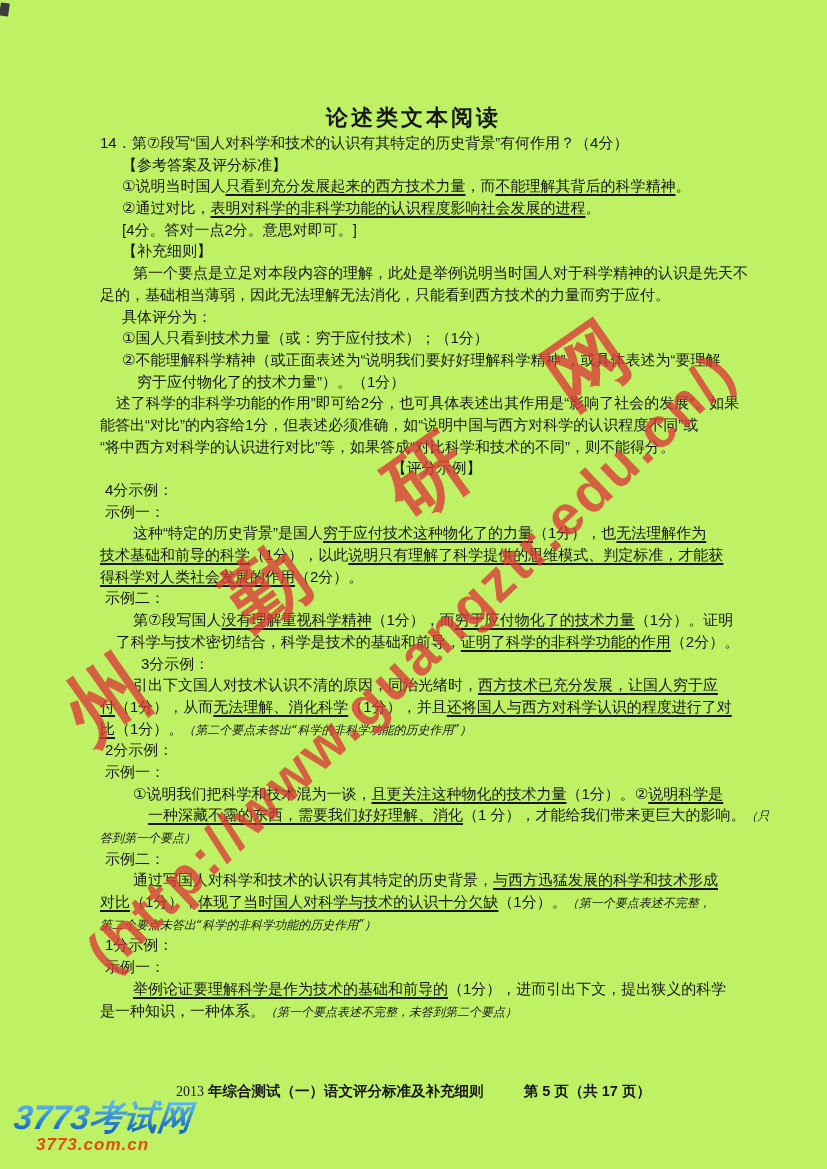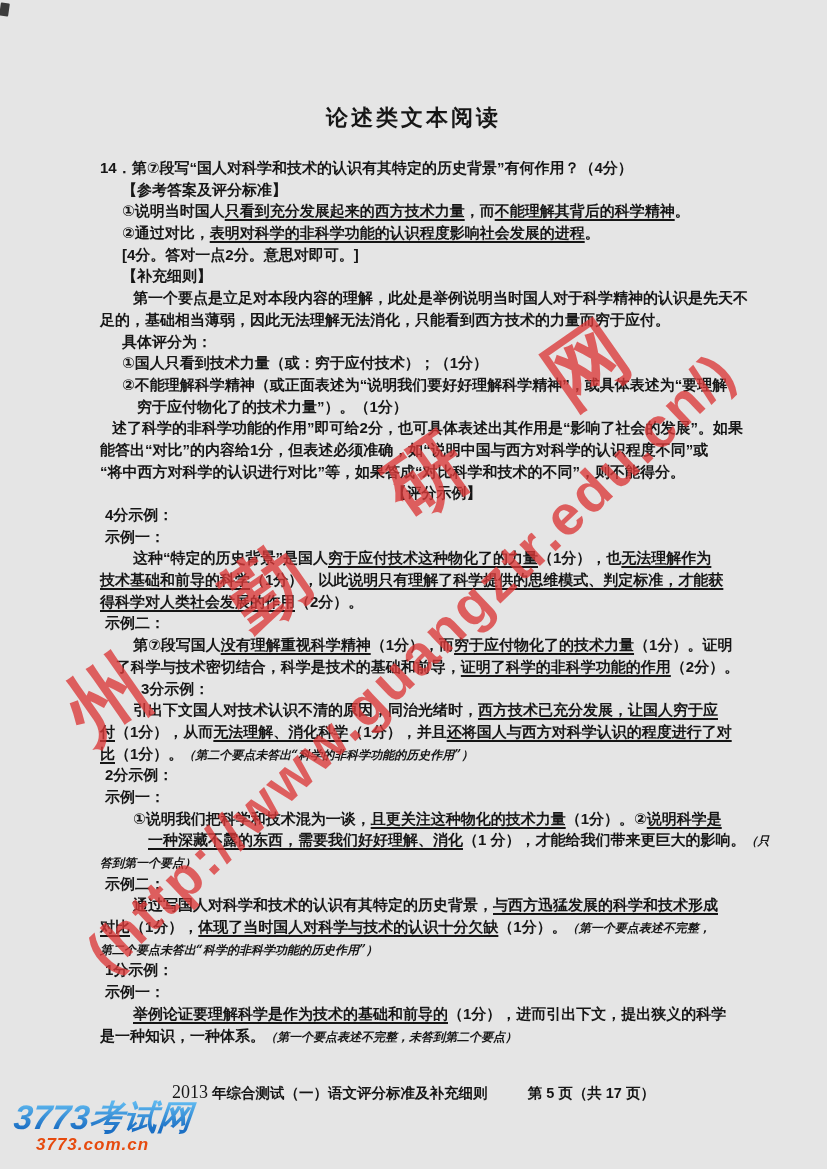--- a/index.html
+++ b/index.html
@@ -1,42 +1,42 @@
 <!DOCTYPE html>
 <html><head>
 <meta charset="utf-8">
 <style>
   html,body{margin:0;padding:0;background:#777;}
   #page{
     position:relative;
     width:827px;height:1169px;
-    background:#e5e5e5;
+    background:#bef264;
     overflow:hidden;
     font-family:"Liberation Sans","DejaVu Sans",sans-serif;
     color:#161616;
   }
   
   .doc-title{
     position:absolute;top:103px;left:0;width:827px;
     text-align:center;font-size:22px;font-weight:bold;letter-spacing:3px;
   }
   .doc-lines{
-    position:absolute;top:157px;left:100px;width:655px;
-    font-size:15px;line-height:21.7px;font-weight:bold;
+    position:absolute;top:132px;left:100px;width:655px;
+    font-size:15px;line-height:21.7px;font-weight:normal;
     white-space:nowrap;
   }
   .line{height:21.7px;}
   .u{text-decoration:underline;text-decoration-thickness:1.5px;text-underline-offset:3px;}
   .k{font-family:"DejaVu Serif","Liberation Serif",serif;font-style:italic;font-size:12px;}
   
   .doc-footer{
     position:absolute;top:1082px;left:0;width:827px;text-align:center;
     font-size:14.5px;font-weight:bold;white-space:nowrap;
   }
-  .doc-footer .year{font-family:"Liberation Serif","DejaVu Serif",serif;font-weight:normal;font-size:18px;}
+  .doc-footer .year{font-family:"Liberation Serif","DejaVu Serif",serif;font-weight:normal;font-size:14px;}
   .doc-footer .pageno{margin-left:36px;}
   
   .wm{position:absolute;font-weight:bold;white-space:nowrap;pointer-events:none;}
   .wm-cn{
     left:-85px;top:795px;
     font-size:80px;letter-spacing:115px;line-height:80px;
     transform:rotate(-35deg);transform-origin:left center;
     color:rgba(219,56,56,0.78);
   }
   .wm-url{

